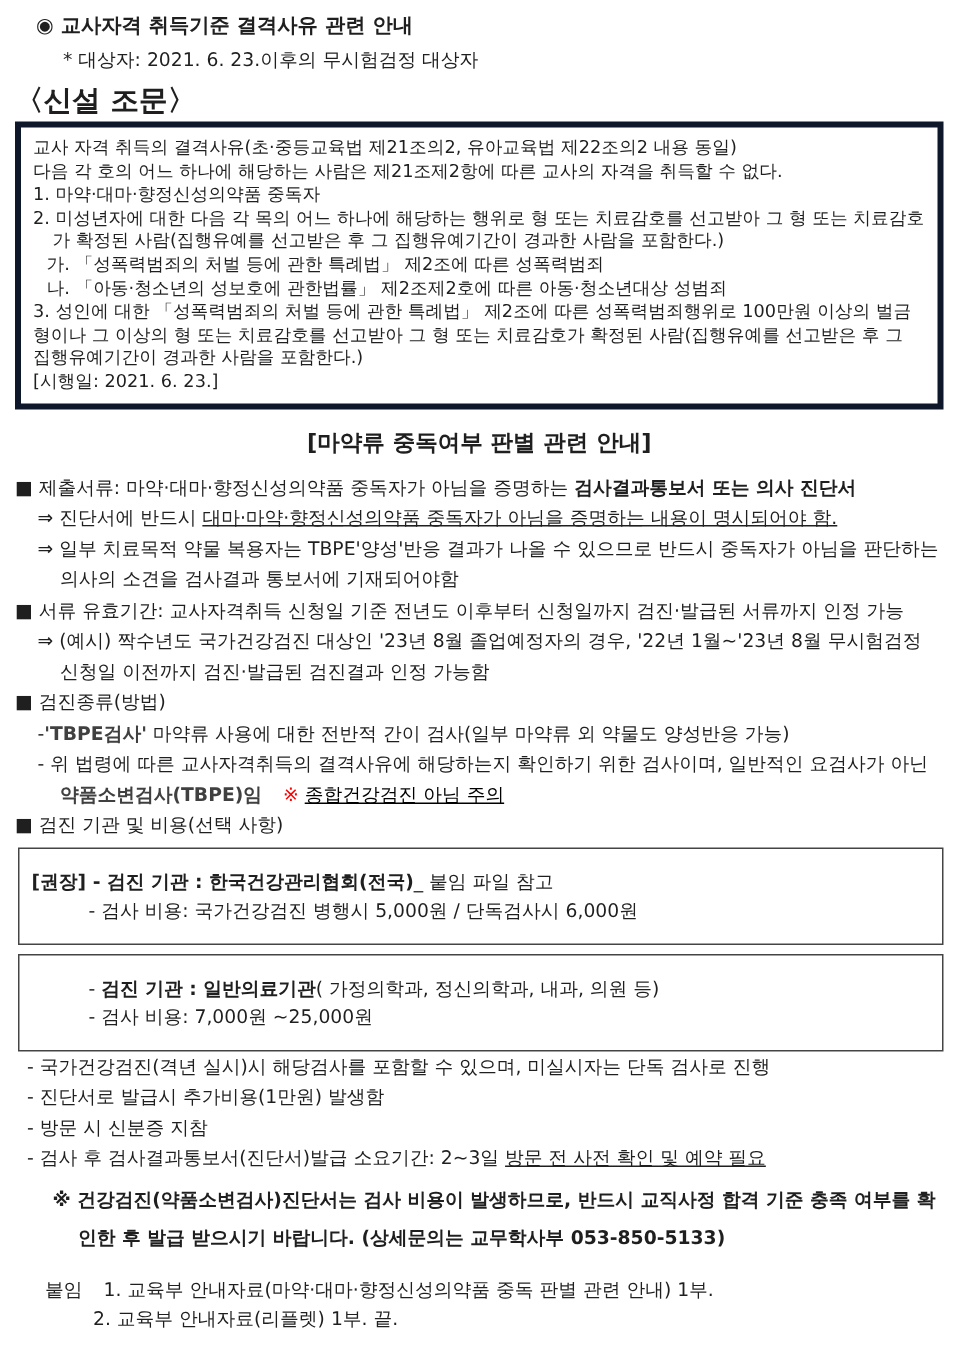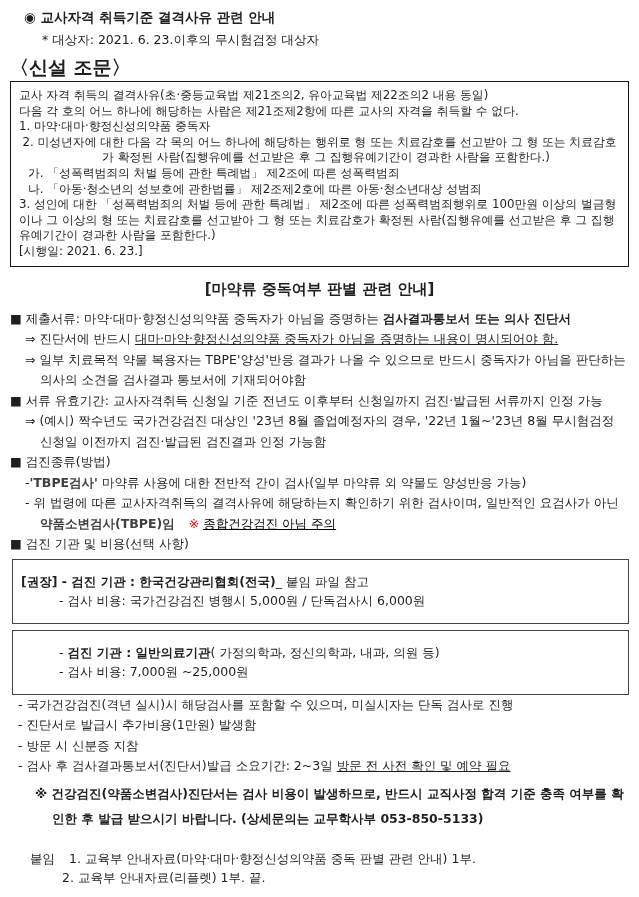--- a/index.html
+++ b/index.html
@@ -5,44 +5,44 @@
   html,body{margin:0;padding:0;background:#ffffff;overflow:hidden;}
   body{width:639px;height:897px;color:#1f1f1f;
        font-family:"DejaVu Sans","Liberation Sans",sans-serif;
        font-size:12.5px;line-height:20.5px;}
   .doc{padding:6px 10px 0 10px;}
   
   .hdr-title{font-weight:bold;font-size:13.5px;padding-left:14px;line-height:19px;margin-top:2px;}
   .hdr-sub{padding-left:72px;text-indent:-40px;line-height:19px;margin-top:3px;}
   
   .prov-head{font-weight:bold;font-size:19px;margin-top:9px;line-height:18px;}
-  .prov-box{border:1px solid #0f172a;margin-top:5px;padding:6px 8px;
+  .prov-box{border:4px solid #0f172a;margin-top:5px;padding:6px 8px;
             font-size:11.8px;line-height:15.6px;}
-  .pl-hang{padding-left:13px;text-indent:-13px;text-align:center;}
+  .pl-hang{padding-left:13px;text-indent:-13px;}
   .pl-sub{padding-left:9px;}
   
   .notice-title{text-align:center;font-weight:bold;font-size:15px;
                 margin:13px 0 11px 0;line-height:18px;}
   .sq-line{line-height:20.5px;}
   .sq-line .mk{margin-right:4px;}
   .sub-line{padding-left:30px;text-indent:-15px;line-height:20.5px;}
   .b{font-weight:bold;}
   .u{text-decoration:underline;}
   .blue{color:#404040;font-weight:bold;}
   .red{color:#ff0000;}
   .red-u{color:#000000;text-decoration:underline;}
   .gap{margin-left:14px;}
   
   .cost-box{border:1px solid #444444;margin:4px 0 0 2px;padding:12px 8px;line-height:19.5px;}
   .cost-box.second{margin-top:6px;}
   .cost-ind{padding-left:38px;}
   .dash-item{padding-left:8px;line-height:20.5px;margin-top:0;}
   .note-line{padding-left:42px;text-indent:-17px;font-weight:bold;margin-top:4px;line-height:25px;}
   
-  .attach-l1{margin-top:18px;padding-left:20px;line-height:19.5px;}
+  .attach-l1{margin-top:13px;padding-left:20px;line-height:19.5px;}
   .attach-l1 .attach-item{margin-left:14px;}
   .attach-l2{padding-left:52px;line-height:19.5px;}
   .footer-date{text-align:center;font-size:16px;margin-top:6px;line-height:20px;}
 </style>
 </head>
 <body>
 
 <div class="doc">
 
   <div class="hdr-title"><span>◉</span> <span>교사자격 취득기준 결격사유 관련 안내</span></div>

